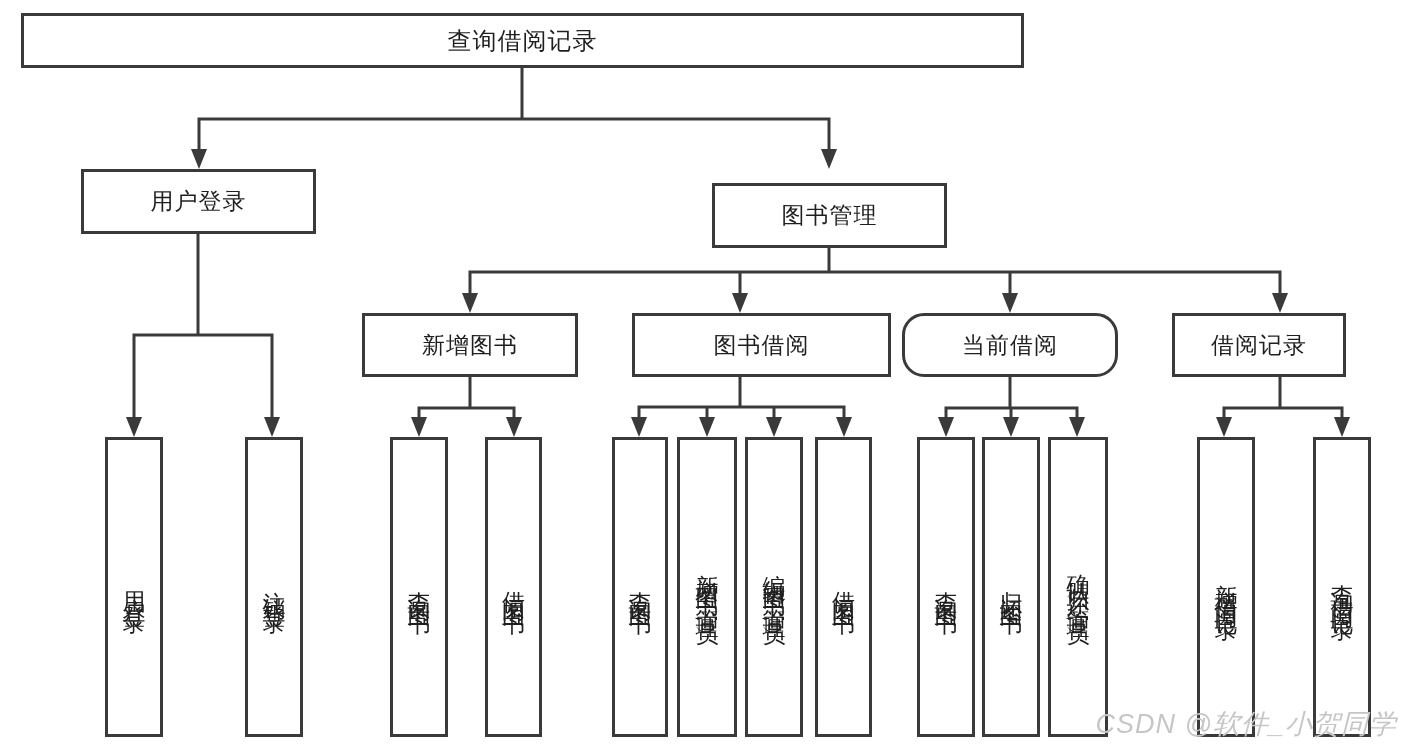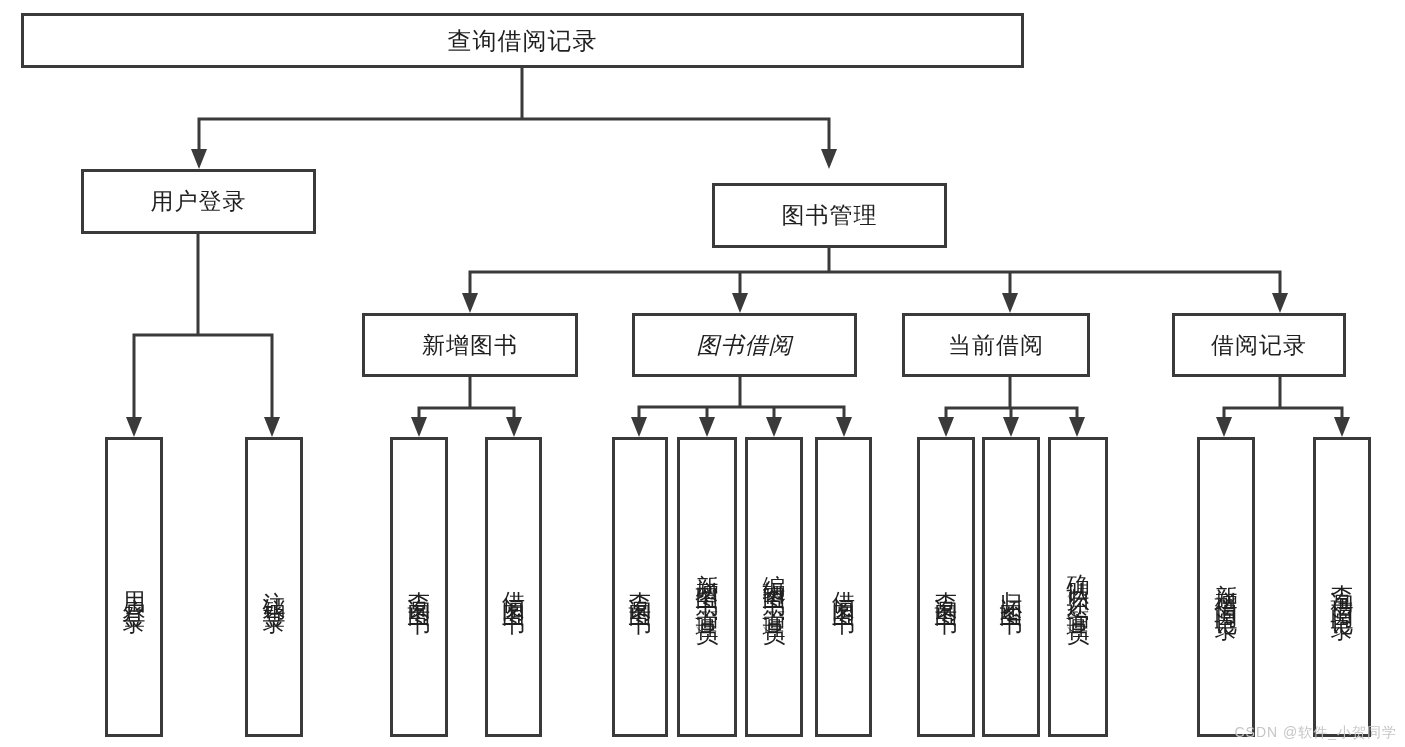--- a/index.html
+++ b/index.html
@@ -50,25 +50,26 @@
   }
   #wires{
     position:absolute;left:0;top:0;width:1405px;height:747px;
     pointer-events:none;
   }
   #wires path{stroke:var(--line);stroke-width:3;fill:none;}
   #wires polygon{fill:var(--line);stroke:none;}
   .watermark{
     position:absolute;
     right:8px;bottom:5px;
-    font-size:14px;
+    font-size:27px;
     color:var(--watermark);
     letter-spacing:1px;
     white-space:nowrap;
     z-index:5;
+    font-style:italic;
   }
 </style>
 </head>
 <body>
 
 <div id="stage">
 
   <svg id="wires" viewBox="0 0 1405 747" xmlns="http://www.w3.org/2000/svg">
 
     <path d="M522 68 V119 M199 151 V119 H829 V151"></path>
@@ -104,22 +105,22 @@
     <polygon points="1216,417 1232,417 1224,437"></polygon>
     <polygon points="1334,417 1350,417 1342,437"></polygon>
   </svg>
 
   <div class="box root-box" style="left:21px;top:13px;width:1003px;height:55px;">查询借阅记录</div>
 
   <div class="box" style="left:81px;top:169px;width:235px;height:65px;">用户登录</div>
   <div class="box" style="left:712px;top:169px;width:235px;height:65px;margin-top:14px;">图书管理</div>
 
   <div class="box" style="left:362px;top:313px;width:216px;height:64px;">新增图书</div>
-  <div class="box" style="left:632px;top:313px;width:225px;height:64px;font-style:italic;">图书借阅</div>
-  <div class="box" style="left:902px;top:313px;width:188px;height:64px;">当前借阅</div>
+  <div class="box" style="left:632px;top:313px;width:259px;height:64px;">图书借阅</div>
+  <div class="box" style="left:902px;top:313px;width:216px;height:64px;border-radius:22px;">当前借阅</div>
   <div class="box" style="left:1172px;top:313px;width:174px;height:64px;">借阅记录</div>
 
   <div class="vbox" style="left:105px;top:437px;width:58px;height:300px;">
     <span>用户登录</span>
   </div>
   <div class="vbox" style="left:245px;top:437px;width:58px;height:300px;">
     <span>注销登录</span>
   </div>
 
   <div class="vbox" style="left:390px;top:437px;width:58px;height:300px;">

